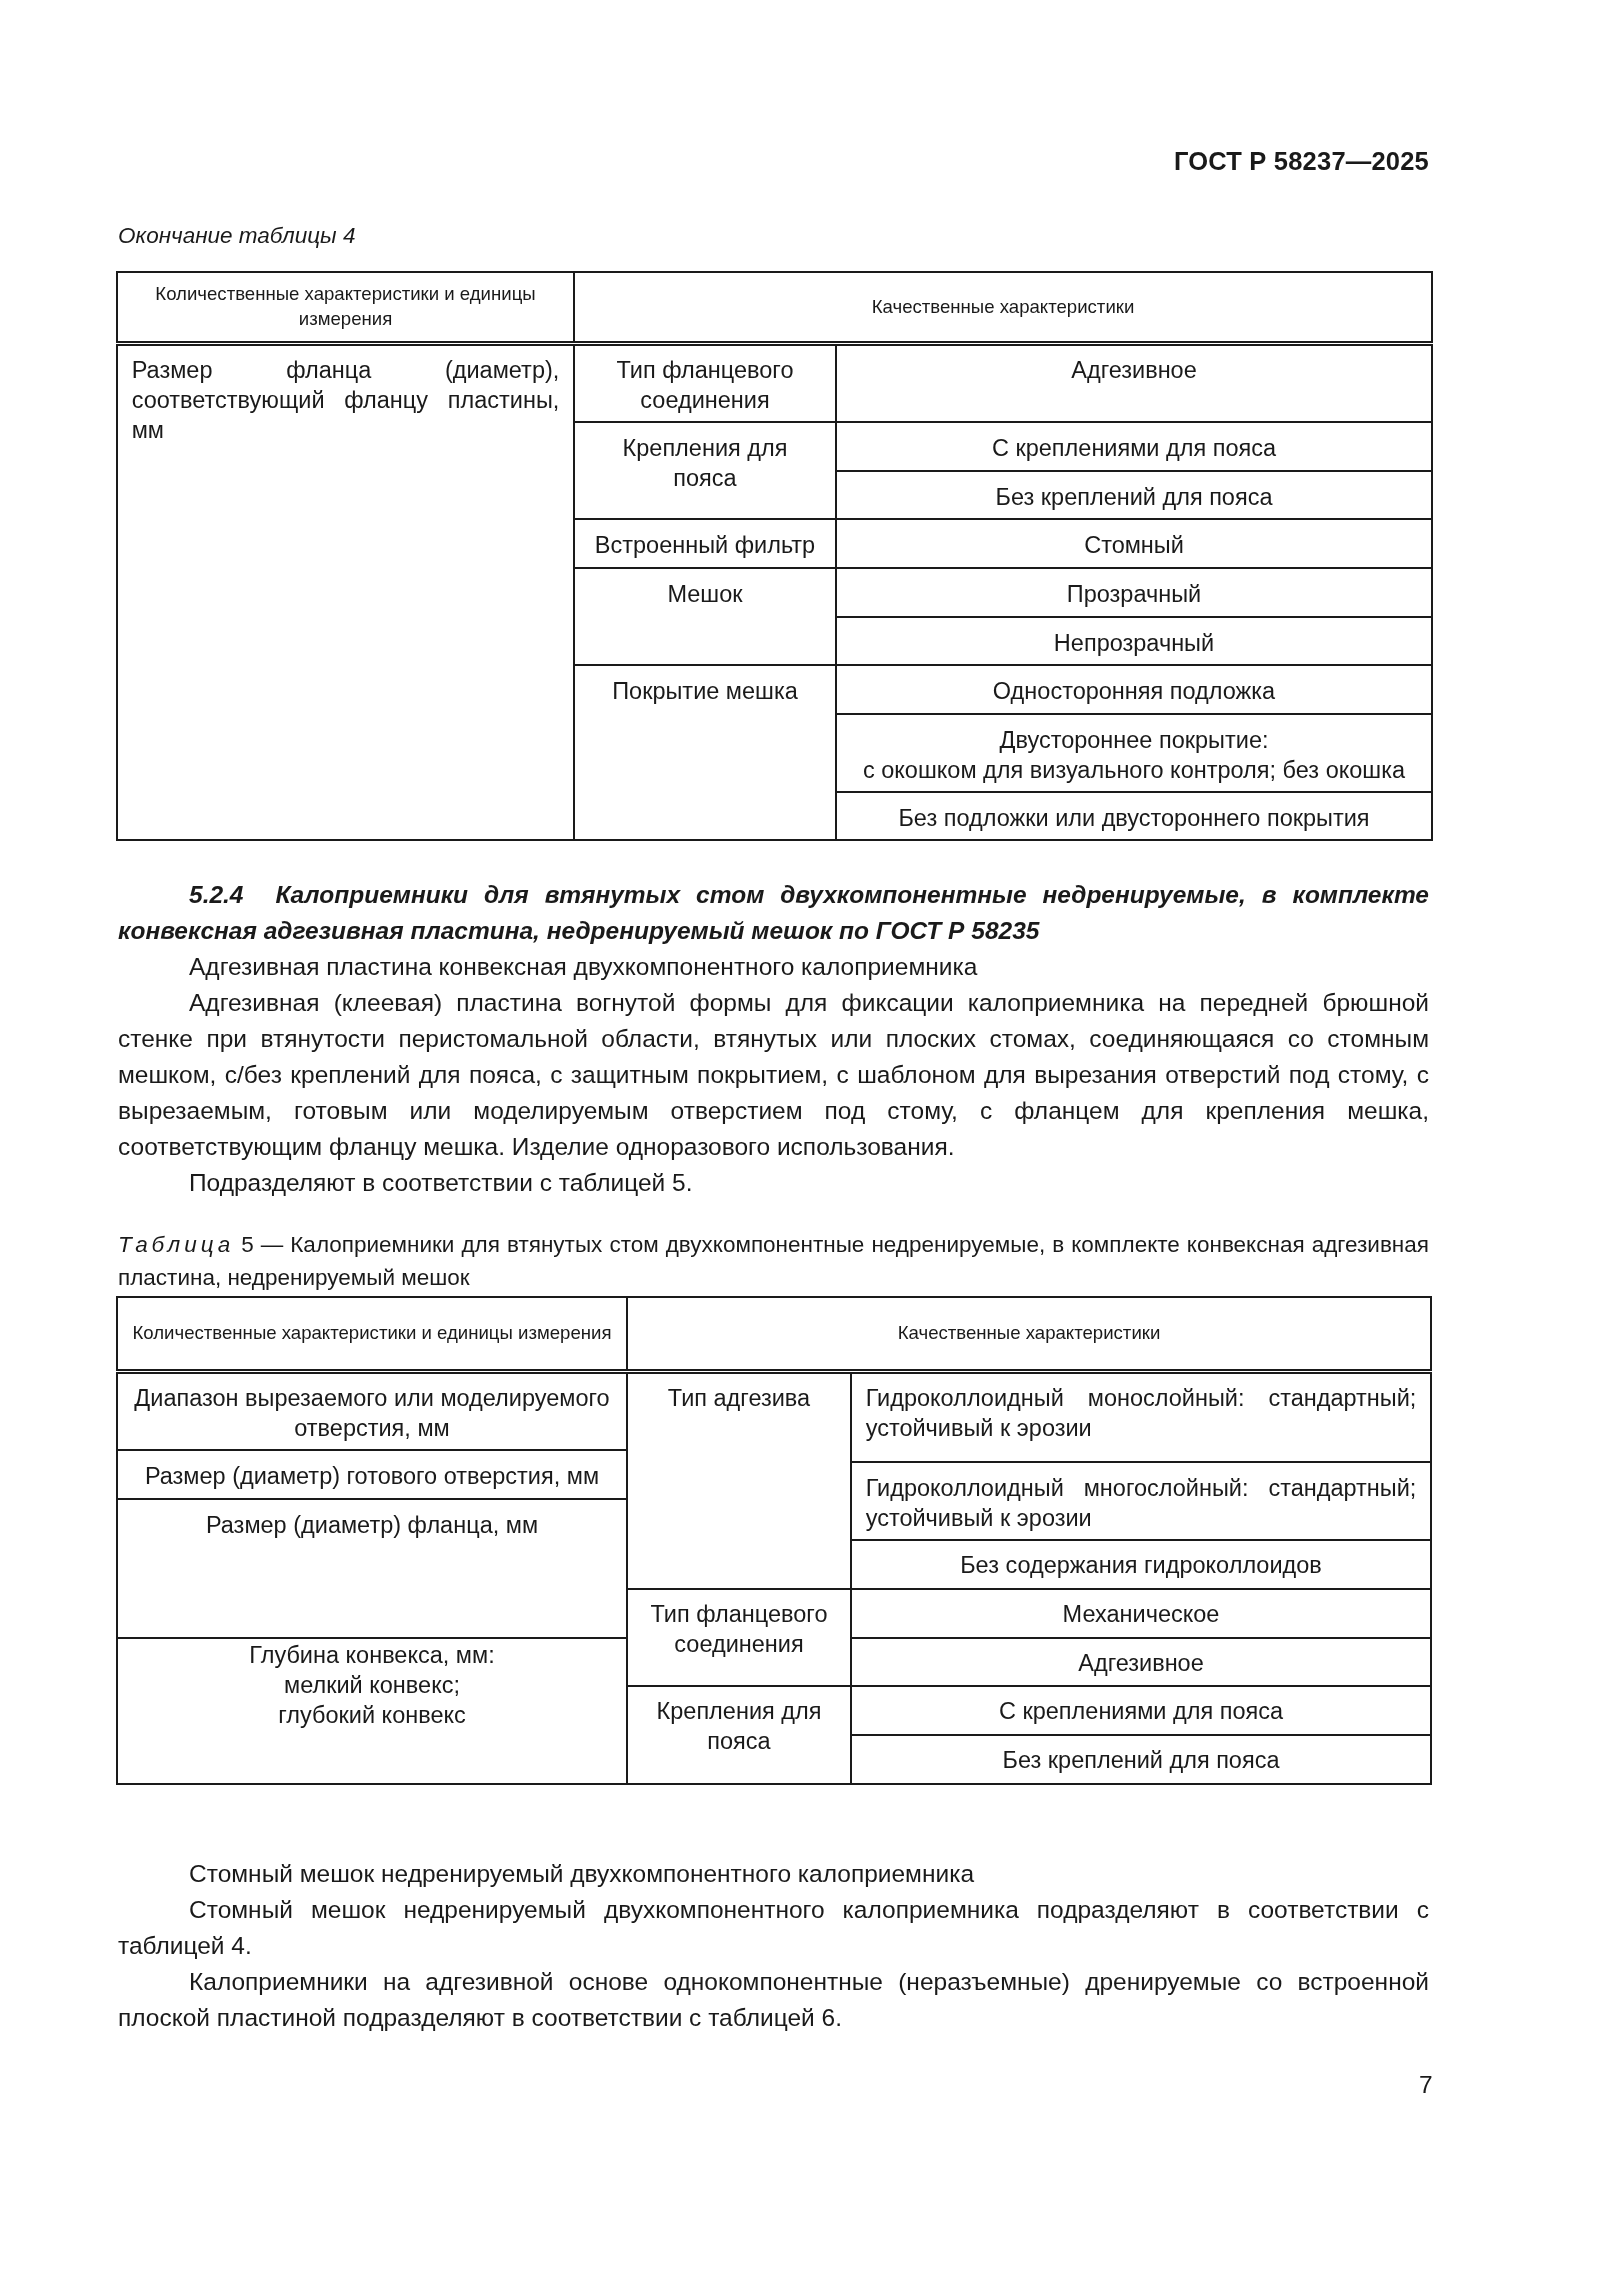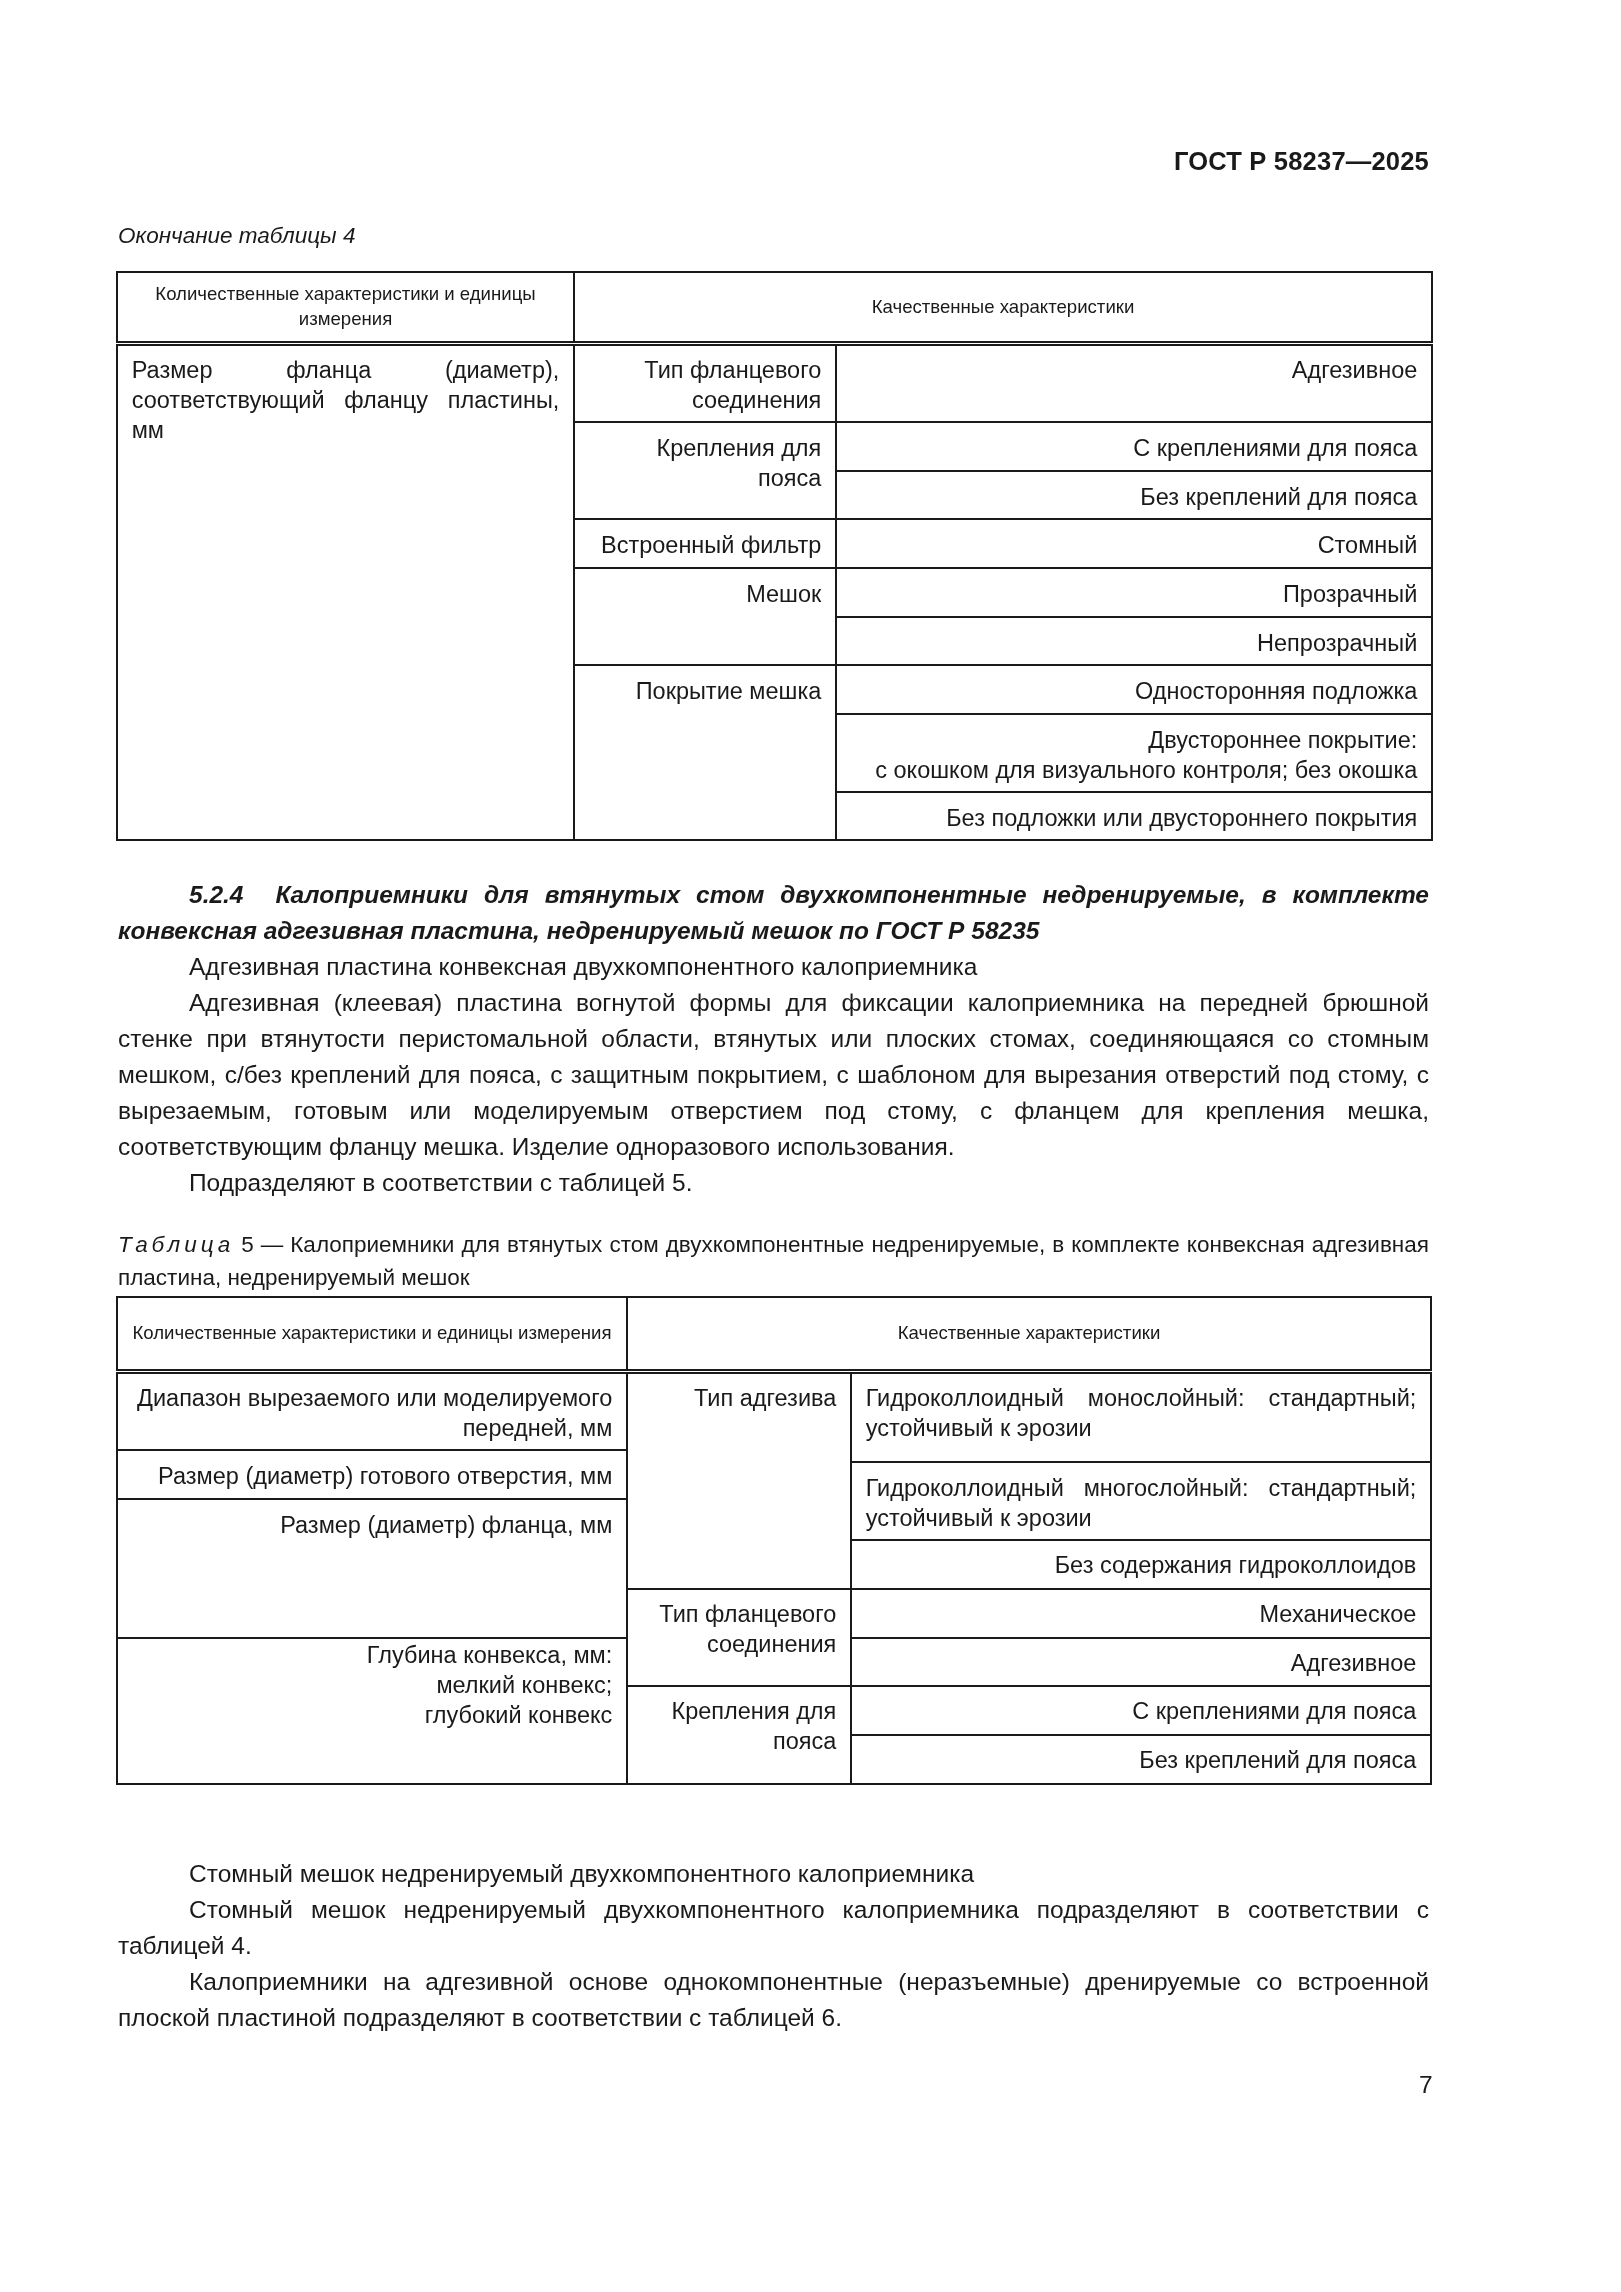--- a/index.html
+++ b/index.html
@@ -2,21 +2,21 @@
 <html><head>
 <meta charset="utf-8">
 <style>
   html, body { margin: 0; padding: 0; background: #ffffff; }
   body { width: 1621px; height: 2293px; position: relative; overflow: hidden;
          font-family: "Liberation Sans", sans-serif; color: #1a1a1a; }
   .page { position: absolute; left: 0; top: 0; width: 1621px; height: 2293px; }
   .doc-code { position: absolute; right: 192px; top: 147px; font-weight: bold; font-size: 25.5px; letter-spacing: 0.2px; }
   .caption-italic { position: absolute; left: 118px; top: 223px; font-style: italic; font-size: 22.5px; }
   table.grid { position: absolute; border-collapse: collapse; table-layout: fixed; font-size: 23.5px; line-height: 30px; }
-  table.grid td, table.grid th { border: 2.5px solid #1a1a1a; vertical-align: top; padding: 9.8px 13.7px 5.9px 13.7px; font-weight: normal; text-align: right; }
+  table.grid td, table.grid th { border: 2.5px solid #1a1a1a; vertical-align: top; padding: 9.8px 13.7px 5.9px 13.7px; font-weight: normal; text-align: center; }
   table.grid th { font-size: 18.6px; line-height: 24.5px; text-align: center; vertical-align: middle; padding: 5.9px 9.8px; }
   table.grid tr.head th { border-bottom: 5.9px double #1a1a1a; }
   .t4 { left: 116px; top: 271px; width: 1314px; }
   .t5 { left: 116px; top: 1296px; width: 1314px; }
   .text-block { position: absolute; left: 118px; width: 1311px; font-size: 24.5px; line-height: 36px; text-align: justify; }
   .text-block p { margin: 0; }
   .indent { text-indent: 71px; }
   .bold { font-weight: bold; font-style: italic; }
   .italic { }
   .tcap { position: absolute; left: 118px; top: 1228px; width: 1311px; font-size: 22.5px; line-height: 33px; text-align: justify; }
@@ -102,21 +102,21 @@
         <col style="width:224px">
         <col style="width:580px">
       </colgroup>
     <tbody>
         <tr class="head" style="height:74px">
       <th>Количественные характеристики и единицы измерения</th>
       <th colspan="2">Качественные характеристики</th>
     </tr>
 
     <tr style="height:76px">
-      <td>Диапазон вырезаемого или моделируемого передней, мм</td>
+      <td>Диапазон вырезаемого или моделируемого отверстия, мм</td>
       <td rowspan="5">Тип адгезива</td>
       <td rowspan="2" style="text-align:justify">Гидроколлоидный монослойный: стандартный; устойчивый к эрозии</td>
     </tr>
     <tr style="height:11.8px">
       <td rowspan="2">Размер (диаметр) готового отверстия, мм</td>
     </tr>
     <tr style="height:37px">
       <td rowspan="2" style="text-align:justify">Гидроколлоидный многослойный: стандартный; устойчивый к эрозии</td>
     </tr>
     <tr style="height:39px">

